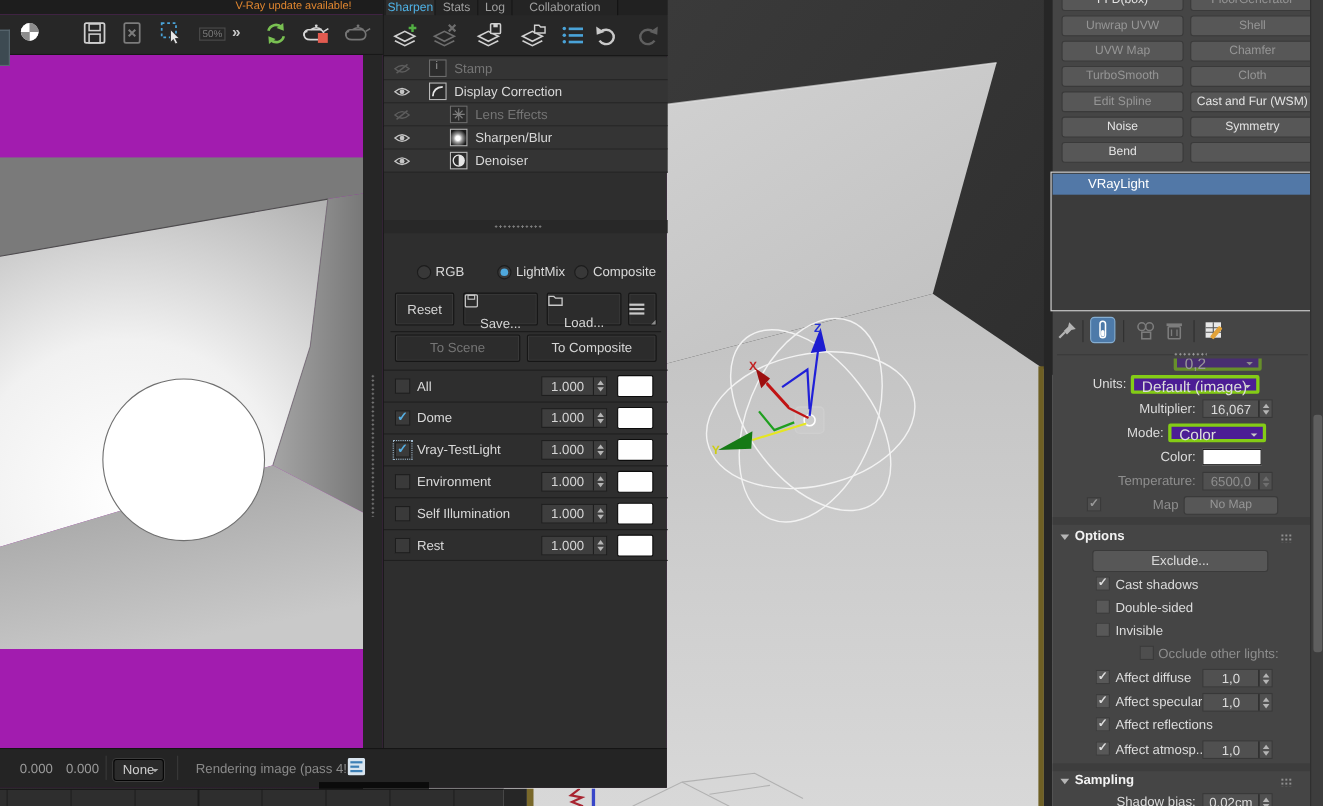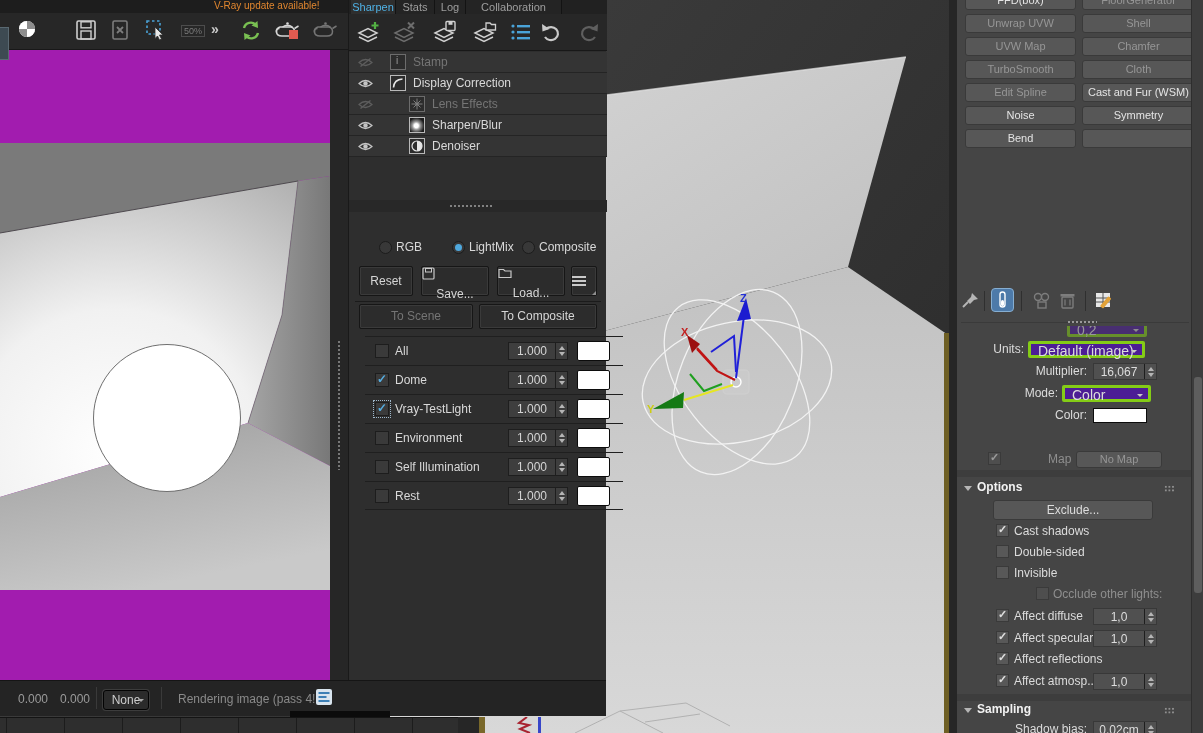--- a/index.html
+++ b/index.html
@@ -64,21 +64,21 @@
   .radio.sel::after{content:"";position:absolute;left:2px;top:2px;width:7px;height:7px;
        border-radius:50%;background:#4fa8dd;}
   .rlabel{position:absolute;font-size:12px;color:#d9d9d9;}
   .pbtn{position:absolute;background:#2c2c2c;border:1px solid #161616;border-radius:2px;
        color:#d6d6d6;font-size:12px;text-align:center;box-sizing:border-box;
        box-shadow:inset 0 0 0 1px #3a3a3a;}
   .pbtn .bic{vertical-align:-3px;margin-right:4px;}
   .pbtn.dim{color:#757575;}
   .hline{position:absolute;left:6px;width:246px;border-top:1px solid #1b1b1b;}
   
-  .mrow{position:absolute;left:16px;width:258px;height:29px;border-top:1px solid #1f1f1f;box-sizing:border-box;}
+  .mrow{position:absolute;left:0;width:258px;height:29px;border-top:1px solid #1f1f1f;box-sizing:border-box;}
   .cb{position:absolute;width:14px;height:14px;background:#3a3a3a;border:1px solid #1d1d1d;box-sizing:border-box;}
   .cb.checked::after{content:"✓";position:absolute;left:1px;top:-2px;color:#56aee2;font-size:12px;font-weight:bold;}
   .cb.focus{outline:1px dotted #9fb8cc;outline-offset:1px;}
   .mlabel{position:absolute;left:30px;top:7px;font-size:12px;color:#d9d9d9;white-space:nowrap;}
   .numfield{position:absolute;display:flex;background:#3e3e3e;border:1px solid #1e1e1e;box-sizing:border-box;}
   .numfield .val{flex:1;text-align:center;line-height:16px;color:#d5d5d5;font-size:12px;}
   .spin{width:11px;border-left:1px solid #1e1e1e;display:flex;flex-direction:column;
        align-items:center;justify-content:center;gap:2px;}
   .spin i{width:0;height:0;border-left:3px solid transparent;border-right:3px solid transparent;}
   .spin i.up{border-bottom:4px solid #b5b5b5;}
@@ -228,20 +228,23 @@
     <div class="btn dis" style="left:125px;top:37px;width:113px;">Chamfer</div>
     <div class="btn dis" style="left:8px;top:60px;width:111px;">TurboSmooth</div>
     <div class="btn dis" style="left:125px;top:60px;width:113px;">Cloth</div>
     <div class="btn dis" style="left:8px;top:83px;width:111px;">Edit Spline</div>
     <div class="btn" style="left:125px;top:83px;width:113px;">Cast and Fur (WSM)</div>
     <div class="btn" style="left:8px;top:106px;width:111px;">Noise</div>
     <div class="btn" style="left:125px;top:106px;width:113px;">Symmetry</div>
     <div class="btn" style="left:8px;top:129px;width:111px;">Bend</div>
     <div class="btn" style="left:125px;top:129px;width:113px;"></div>
 
+    <div class="stackbox">
+      <div class="stackrow">VRayLight</div>
+    </div>
 
     <div class="stoolbar">
       <svg class="abs" style="left:4px;top:2px;" width="20" height="20">
         <path d="M11 3 l6 6 -4 1 -4 4 -3 -3 4 -4 z" fill="#b5b5b5"></path>
         <line x1="7" y1="12" x2="2" y2="17" stroke="#b5b5b5" stroke-width="2"></line>
       </svg>
       <div class="ssep" style="left:27px;"></div>
       <div class="tubebtn">
         <svg width="21" height="22">
           <rect x="8" y="3" width="5" height="15" rx="2.5" fill="none" stroke="#ffffff" stroke-width="1.4"></rect>
@@ -295,20 +298,30 @@
           </span>
       </div>
     </div>
     <div class="prow" style="top:385px;">
       <span class="plabel" style="left:0;width:101px;">Mode:</span>
       <div class="dd" style="left:105px;width:89px;"><span>Color</span></div>
     </div>
     <div class="prow" style="top:407px;">
       <span class="plabel" style="left:0;width:130px;">Color:</span>
       <div class="swatch" style="left:136px;top:1px;width:54px;height:15px;border-radius:0;border-width:1.5px;"></div>
+    </div>
+    <div class="prow dis" style="top:429px;">
+      <span class="plabel dim" style="left:0;width:130px;">Temperature:</span>
+      <div class="numfield cfield dis" style="left:136px;top:0;width:64px;height:17px;">
+        <span class="val">6500,0</span>
+        <span class="spin">
+            <i class="up"></i>
+            <i class="dn"></i>
+          </span>
+      </div>
     </div>
     <div class="prow" style="top:451px;">
       <div class="cb2 checked dis" style="left:31px;top:1px;"></div>
       <span class="clabel dim" style="left:91px;top:1px;">Map</span>
       <div class="btn dis" style="left:119px;top:0px;width:86px;height:17px;line-height:15px;">No Map</div>
     </div>
 
     <div class="gap" style="top:470px;"></div>
     <div class="rhead" style="top:480px;">
       <span class="tri"></span>

